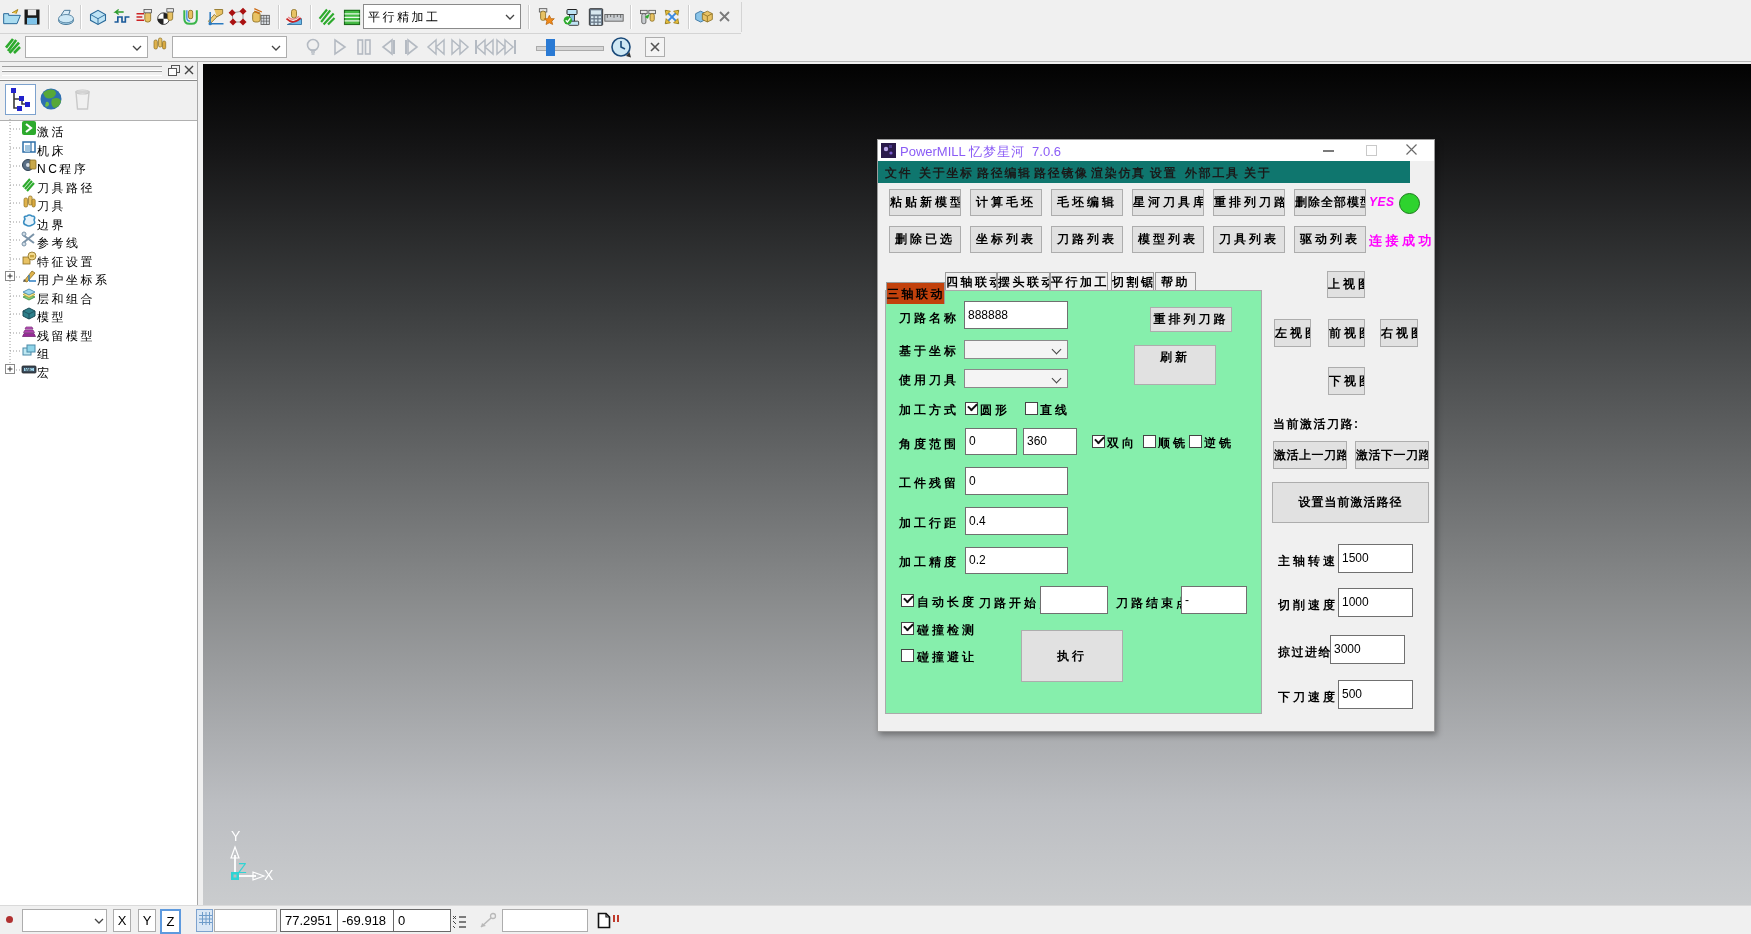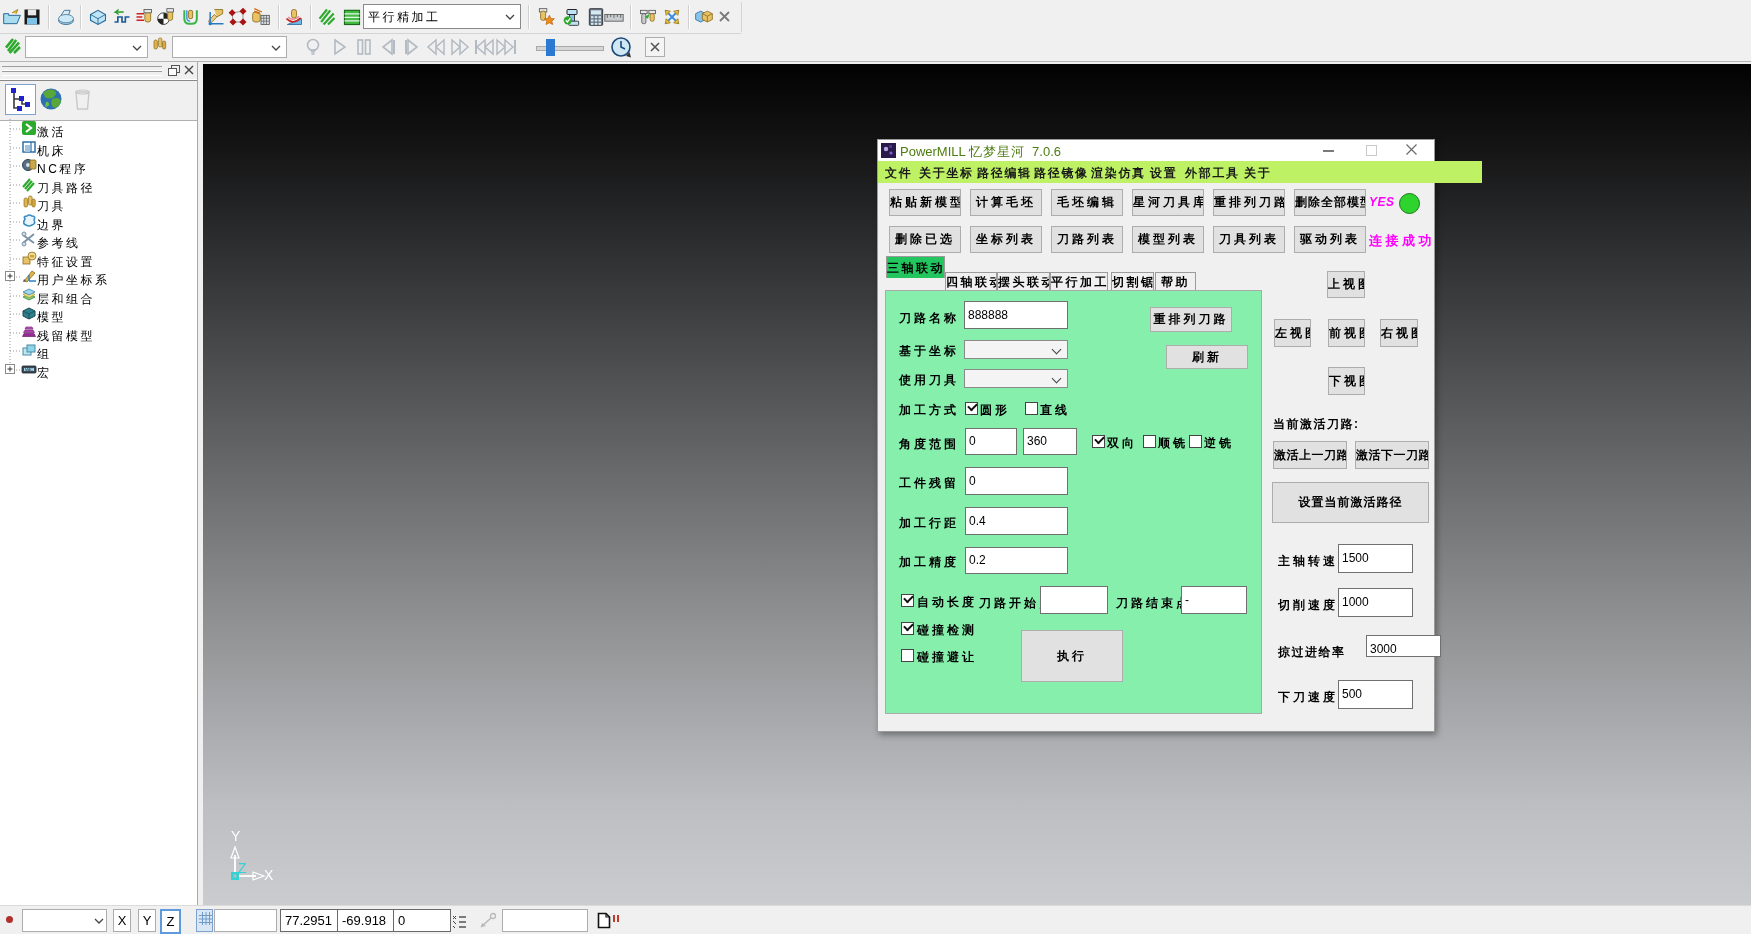--- a/index.html
+++ b/index.html
@@ -22,31 +22,31 @@
 .tree{position:absolute;left:0;top:57px;width:197px;font-size:12px;color:#000;}
 .titem{position:absolute;height:18px;line-height:18px;white-space:nowrap;}
 .titem .txt{position:absolute;left:37px;top:4px;letter-spacing:2.5px;font-weight:normal;}
 .ticon{position:absolute;left:21px;top:1px;width:16px;height:16px;}
 
 #sbar{position:absolute;left:0;top:905px;width:1751px;height:29px;background:#f0f0f0;border-top:1px solid #dadada;}
 .sfield{position:absolute;top:3px;height:21px;background:#fff;border:1px solid #696969;font-size:13px;color:#000;line-height:21px;padding-left:4px;}
 
 #dlg{position:absolute;left:877px;top:139px;width:556px;height:591px;background:#f0f0f0;border:1px solid #9b9b9b;box-shadow:2px 3px 6px rgba(0,0,0,.35);}
 #dtitle{position:absolute;left:0;top:0;width:556px;height:21px;background:#ffffff;}
-#dmenu{position:absolute;left:0;top:21px;width:604px;height:22px;background:#bef264;font-size:12px;color:#1a1a1a;}
+#dmenu{position:absolute;left:0;top:21px;width:532px;height:22px;background:#0f766e;font-size:12px;color:#1a1a1a;}
 .mitem{position:absolute;top:4px;letter-spacing:1.7px;font-weight:bold;}
 .btn{position:absolute;background:#e1e1e1;border:1px solid #adadad;font-size:12px;font-weight:bold;color:#000;text-align:center;letter-spacing:3px;box-sizing:border-box;white-space:nowrap;overflow:hidden;}
 .edit{position:absolute;background:#fff;border:1px solid #707070;font-size:12px;color:#000;box-sizing:border-box;padding-left:3px;}
 .combo{position:absolute;background:#f4f4f4;border:1px solid #8a8a8a;box-sizing:border-box;}
 .combo:after{content:"";position:absolute;right:7px;top:50%;margin-top:-4px;width:6px;height:6px;border-right:1.4px solid #444;border-bottom:1.4px solid #444;transform:rotate(45deg);}
 .lbl{position:absolute;font-size:12px;font-weight:bold;color:#000;letter-spacing:3px;white-space:nowrap;}
 .cb{position:absolute;width:13px;height:13px;background:#fff;border:1px solid #444;box-sizing:border-box;}
 .cb.ck:after{content:"";position:absolute;left:2px;top:0px;width:7px;height:4px;border-left:2px solid #111;border-bottom:2px solid #111;transform:rotate(-45deg);}
 .tab{position:absolute;top:132px;height:19px;background:#f0f0f0;border:1px solid #9b9b9b;font-size:12px;font-weight:bold;text-align:center;letter-spacing:2.5px;line-height:19px;box-sizing:border-box;white-space:nowrap;overflow:hidden;}
-.tabsel{top:116px;height:22px;background:#22c55e;border-bottom:none;z-index:3;line-height:22px;}
+.tabsel{top:142px;height:22px;background:#c2410c;border-bottom:none;z-index:3;line-height:22px;}
 #dpanel{position:absolute;left:7px;top:150px;width:377px;height:424px;background:#86efac;border:1px solid #aaa;box-sizing:border-box;}
 .mag{position:absolute;color:#ff00ff;font-size:13px;font-weight:bold;letter-spacing:1px;white-space:nowrap;}
 </style>
 </head>
 <body>
 <div id="app">
   <div id="tb1">
       <div class="abs" style="left:0;top:33px;width:741px;height:1px;background:#d4d4d4"></div>
       <div class="abs" style="left:741px;top:2px;width:1px;height:30px;background:#d4d4d4"></div>
       <svg class="abs" style="left:2px;top:7px" width="20" height="20" viewBox="0 0 24 24">
@@ -501,21 +501,21 @@
       </svg>
   </div>
   <div id="dlg">
     <div id="dtitle">
       <svg class="abs" style="left:3px;top:3px" width="15" height="15">
           <rect x="0" y="0" width="15" height="15" fill="#2a1a4a"></rect>
           <circle cx="5" cy="6" r="2.2" fill="#b9a6e8"></circle>
           <circle cx="10" cy="10" r="1.6" fill="#7c5fd0"></circle>
           <rect x="8" y="2" width="3" height="3" fill="#4a3a8a"></rect>
         </svg>
-      <div class="abs" style="left:22px;top:3px;font-size:13px;color:#4d7c0f;">PowerMILL <span class="cjk" style="letter-spacing:1px">忆梦星河</span>&nbsp; 7.0.6</div>
+      <div class="abs" style="left:22px;top:3px;font-size:13px;color:#8b5cf6;">PowerMILL <span class="cjk" style="letter-spacing:1px">忆梦星河</span>&nbsp; 7.0.6</div>
       <div class="abs" style="left:445px;top:10px;width:11px;height:1.5px;background:#7a7a7a"></div>
       <div class="abs" style="left:488px;top:5px;width:9px;height:9px;border:1px solid #c9c9c9"></div>
       <svg class="abs" style="left:528px;top:4px" width="11" height="11">
           <path d="M0.5 0.5 L10.5 10.5 M10.5 0.5 L0.5 10.5" stroke="#6a6a6a" stroke-width="1.2"></path>
         </svg>
     </div>
     <div id="dmenu">
       <span class="mitem" style="left:7px">文件</span>
       <span class="mitem" style="left:41px">关于坐标</span>
       <span class="mitem" style="left:99px">路径编辑</span>
@@ -548,21 +548,21 @@
     <div class="tab" style="left:172px;width:58px">平行加工</div>
     <div class="tab" style="left:233px;width:43px">切割锯</div>
     <div class="tab" style="left:277px;width:41px">帮助</div>
     <div id="dpanel">
 
       <div class="lbl" style="left:13px;top:19px">刀路名称</div>
       <div class="edit" style="left:78px;top:10px;width:104px;height:28px;line-height:26px">888888</div>
       <div class="btn" style="left:264px;top:16px;width:82px;height:25px;line-height:23px">重排列刀路</div>
       <div class="lbl" style="left:13px;top:52px">基于坐标</div>
       <div class="combo" style="left:78px;top:49px;width:104px;height:19px"></div>
-      <div class="btn" style="left:280px;top:54px;width:82px;height:24px;line-height:22px">刷新</div>
+      <div class="btn" style="left:248px;top:54px;width:82px;height:40px;line-height:22px">刷新</div>
       <div class="lbl" style="left:13px;top:81px">使用刀具</div>
       <div class="combo" style="left:78px;top:78px;width:104px;height:19px"></div>
       <div class="lbl" style="left:13px;top:111px">加工方式</div>
       <div class="cb ck" style="left:79px;top:111px"></div>
         <div class="lbl" style="left:94px;top:111px">圆形</div>
       <div class="cb" style="left:139px;top:111px"></div>
         <div class="lbl" style="left:154px;top:111px">直线</div>
       <div class="lbl" style="left:13px;top:145px">角度范围</div>
       <div class="edit" style="left:79px;top:137px;width:52px;height:27px;line-height:25px">0</div>
       <div class="edit" style="left:137px;top:137px;width:54px;height:27px;line-height:25px">360</div>
@@ -598,17 +598,17 @@
     <div class="btn" style="left:450px;top:227px;width:37px;height:28px;line-height:26px">下视图</div>
     <div class="lbl" style="left:395px;top:276px;letter-spacing:1.5px">当前激活刀路:</div>
     <div class="btn" style="left:395px;top:301px;width:74px;height:28px;line-height:26px;letter-spacing:0.5px">激活上一刀路</div>
     <div class="btn" style="left:477px;top:301px;width:74px;height:28px;line-height:26px;letter-spacing:0.5px">激活下一刀路</div>
     <div class="btn" style="left:394px;top:342px;width:157px;height:41px;line-height:39px;letter-spacing:1px">设置当前激活路径</div>
     <div class="lbl" style="left:400px;top:413px">主轴转速</div>
     <div class="edit" style="left:460px;top:404px;width:75px;height:29px;line-height:27px">1500</div>
     <div class="lbl" style="left:400px;top:457px">切削速度</div>
     <div class="edit" style="left:460px;top:448px;width:75px;height:29px;line-height:27px">1000</div>
     <div class="lbl" style="left:400px;top:504px;letter-spacing:1.5px">掠过进给率</div>
-    <div class="edit" style="left:488px;top:495px;width:75px;height:22px;line-height:27px">3000</div>
+    <div class="edit" style="left:452px;top:495px;width:75px;height:29px;line-height:27px">3000</div>
     <div class="lbl" style="left:400px;top:549px">下刀速度</div>
     <div class="edit" style="left:460px;top:540px;width:75px;height:29px;line-height:27px">500</div>
   </div>
 </div>
 
 </body></html>

